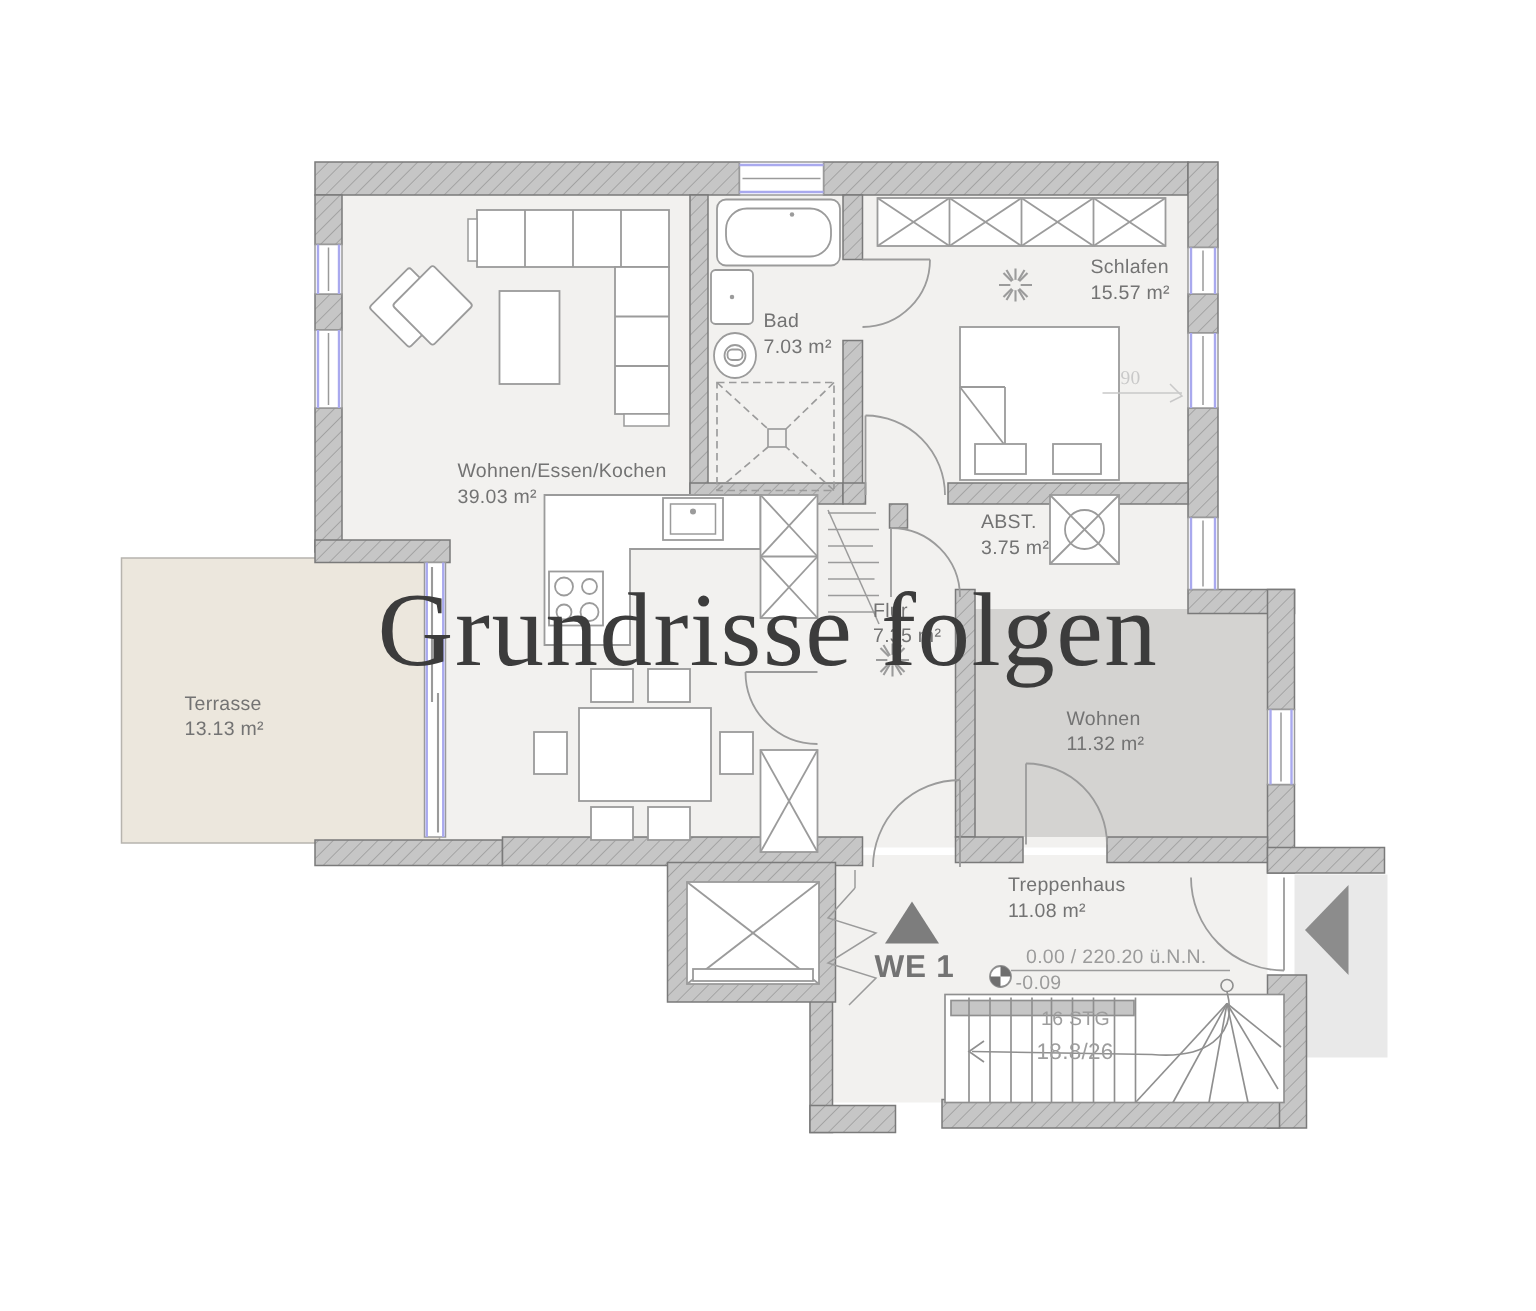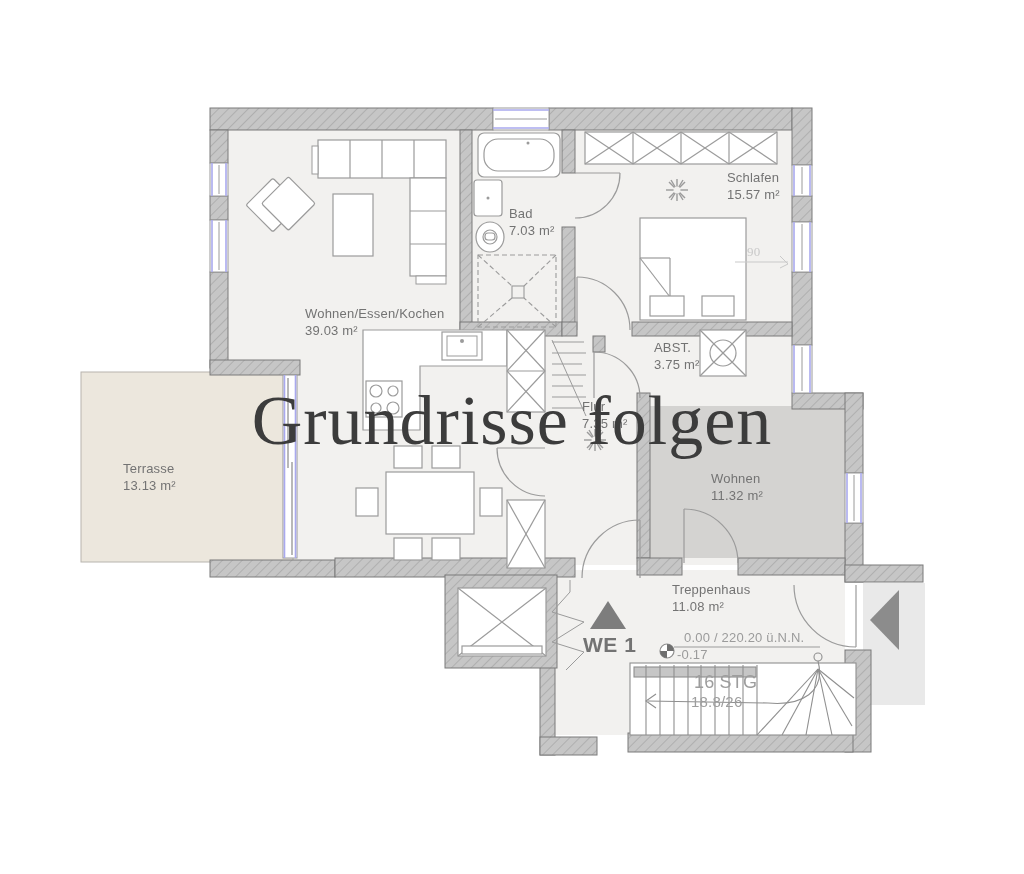--- a/index.html
+++ b/index.html
@@ -12,21 +12,21 @@
   .lbl-bad{left:509px;top:206px;}
   .lbl-schlafen{left:727px;top:170px;}
   .lbl-abst{left:654px;top:340px;}
   .lbl-flur{left:582px;top:399px;}
   .lbl-technik{left:711px;top:471px;}
   .lbl-treppenhaus{left:672px;top:582px;}
   .lbl-terrasse{left:95px;top:461px;margin-left:28px;}
   .lbl-we1{left:583px;top:632px;color:#737373;font-weight:bold;font-size:21px;letter-spacing:.5px;}
   .lbl-elev-up{left:684px;top:630px;color:#9b9b9b;}
   .lbl-elev-dn{left:677px;top:647px;color:#9b9b9b;}
-  .lbl-stg1{left:694px;top:671px;font-size:18px;color:#9d9d9d;}
+  .lbl-stg1{left:694px;top:671px;font-size:13px;color:#9d9d9d;}
   .lbl-stg2{left:691px;top:692px;font-size:15px;color:#9d9d9d;}
   .lbl-dim90{left:747px;top:244px;font-size:13px;color:#c9c9c9;font-family:Liberation Serif, serif;}
   #watermark{position:absolute;left:0;top:381px;width:1024px;text-align:center;
              font-size:70px;font-weight:400;color:#3c3c3c;letter-spacing:1px;z-index:5;
              font-family:Liberation Serif, serif;}
 </style>
 </head>
 <body>
 
 <div id="stage">
@@ -409,19 +409,19 @@
     <span>Treppenhaus</span>
     <span class="area">11.08 m²</span>
   </div>
   <div class="lbl lbl-terrasse">
     <span>Terrasse</span>
     <span class="area">13.13 m²</span>
   </div>
 
   <div class="lbl lbl-we1">WE 1</div>
   <div class="lbl lbl-elev-up">0.00 / 220.20 ü.N.N.</div>
-  <div class="lbl lbl-elev-dn">-0.17</div>
+  <div class="lbl lbl-elev-dn">-0.09</div>
   <div class="lbl lbl-stg1">16 STG</div>
   <div class="lbl lbl-stg2">18.8/26</div>
   <div class="lbl lbl-dim90">90</div>
 
   <div id="watermark">Grundrisse folgen</div>
 </div>
 
 </body></html>

